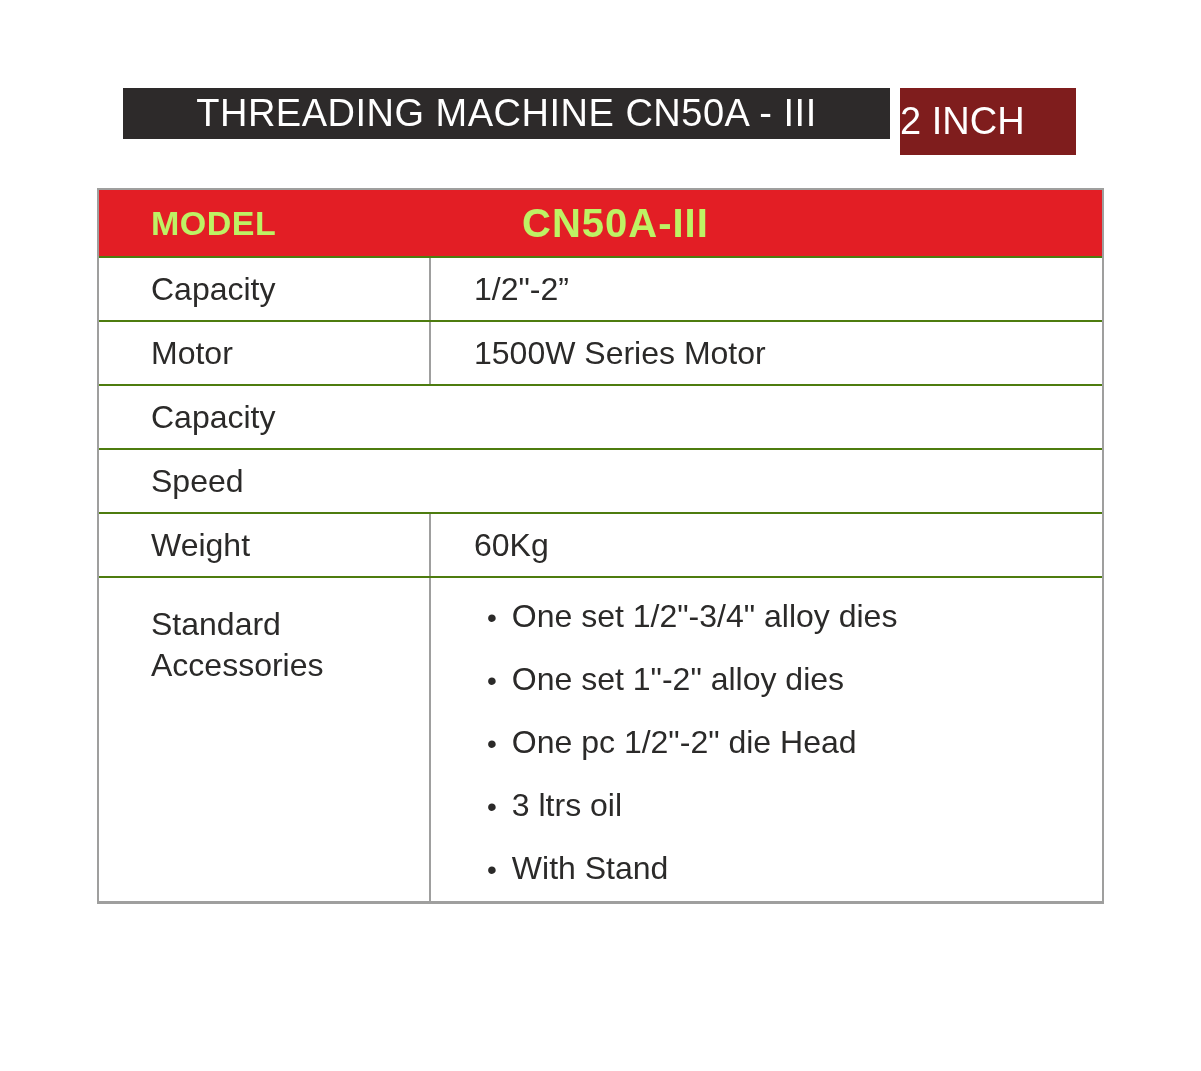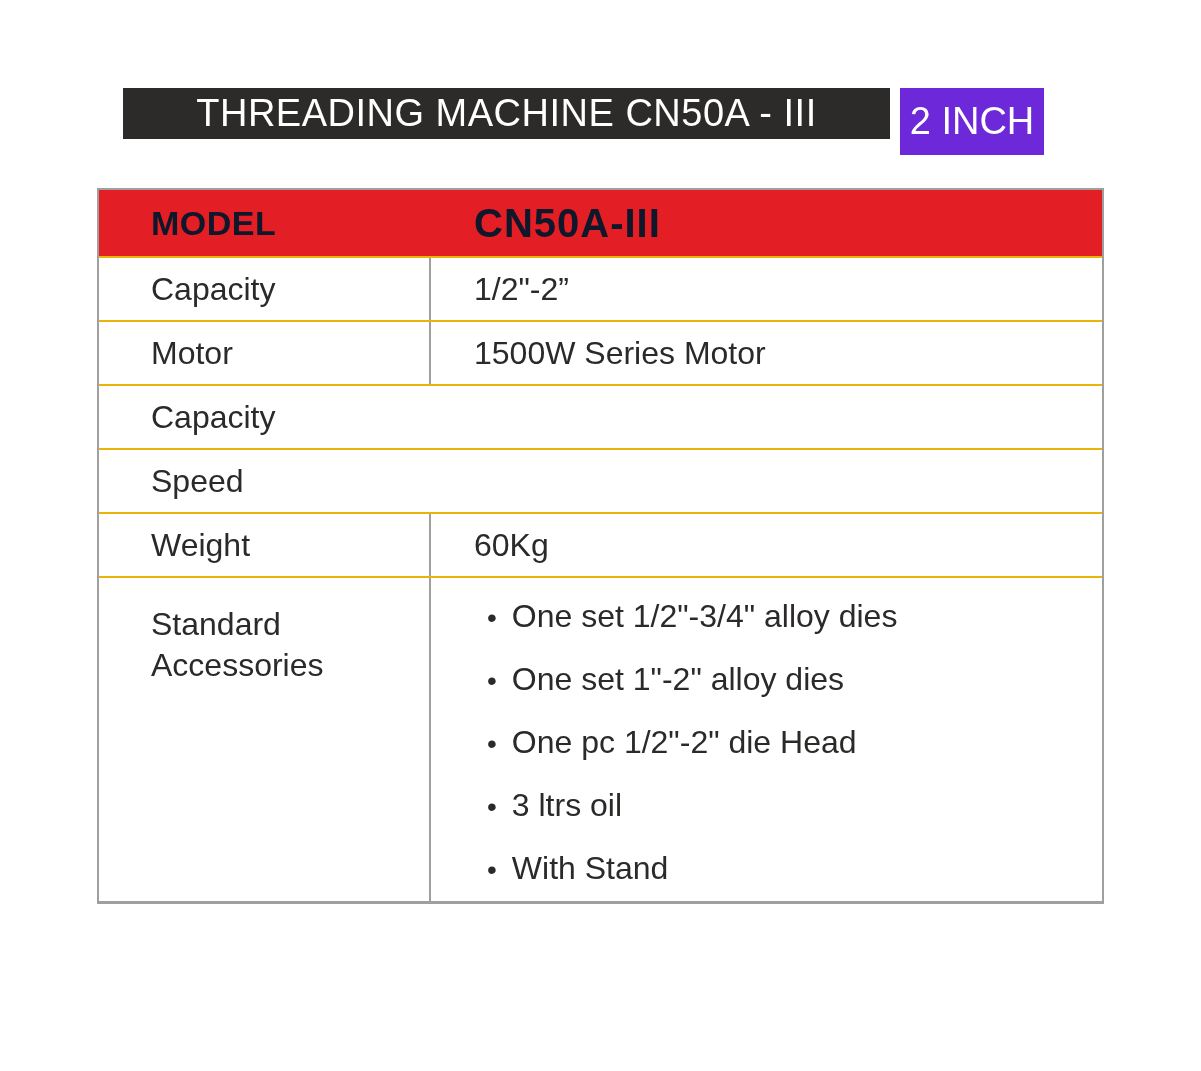--- a/index.html
+++ b/index.html
@@ -27,63 +27,63 @@
     background: #2d2a2a;
     color: #ffffff;
     display: flex;
     align-items: center;
     justify-content: center;
     font-size: 38px;
     letter-spacing: 0.5px;
     white-space: nowrap;
   }
   .size-badge {
-    width: 144px;
+    width: 176px;
     height: 67px;
-    background: #6d28d9;
+    background: #7f1d1d;
     color: #ffffff;
     display: flex;
     align-items: center;
-    justify-content: center;
     font-size: 38px;
     white-space: nowrap;
   }
 
   
   .spec-table {
     position: absolute;
     left: 97px;
     top: 188px;
     width: 1007px;
     border: 2px solid #9f9f9e;
     border-bottom-width: 3px;
     background: #ffffff;
   }
   .trow {
     display: grid;
     grid-template-columns: 330px 1fr;
-    border-top: 2px solid #eab308;
+    border-top: 2px solid #4d7c0f;
   }
   .trow:first-child { border-top: none; }
 
   .cell { display: flex; align-items: center; }
   .cell.label {
     padding-left: 52px;
     font-size: 32px;
   }
   .cell.value {
     border-left: 2px solid #9f9f9e;
     padding-left: 43px;
     font-size: 32px;
   }
 
   .trow.header {
     background: #e31e25;
-    color: #0f172a;
+    color: #bef264;
     height: 66px;
+    gap: 48px;
   }
   .trow.header .cell.label {
     font-weight: bold;
     font-size: 34px;
     letter-spacing: 0.5px;
   }
   .trow.header .cell.value {
     border-left: none;
     font-weight: bold;
     font-size: 40px;

